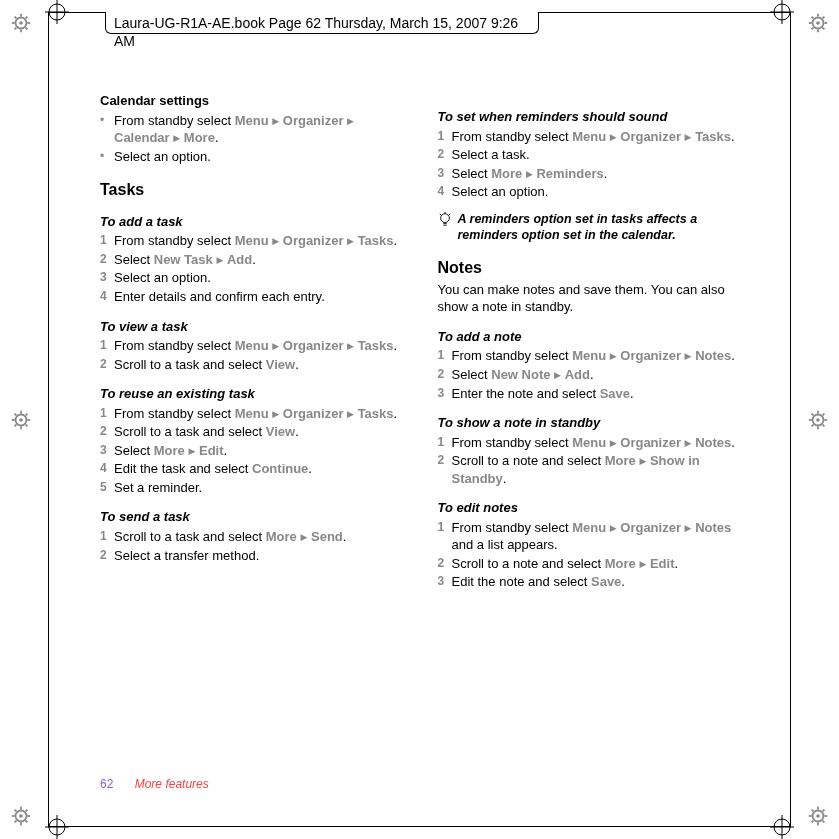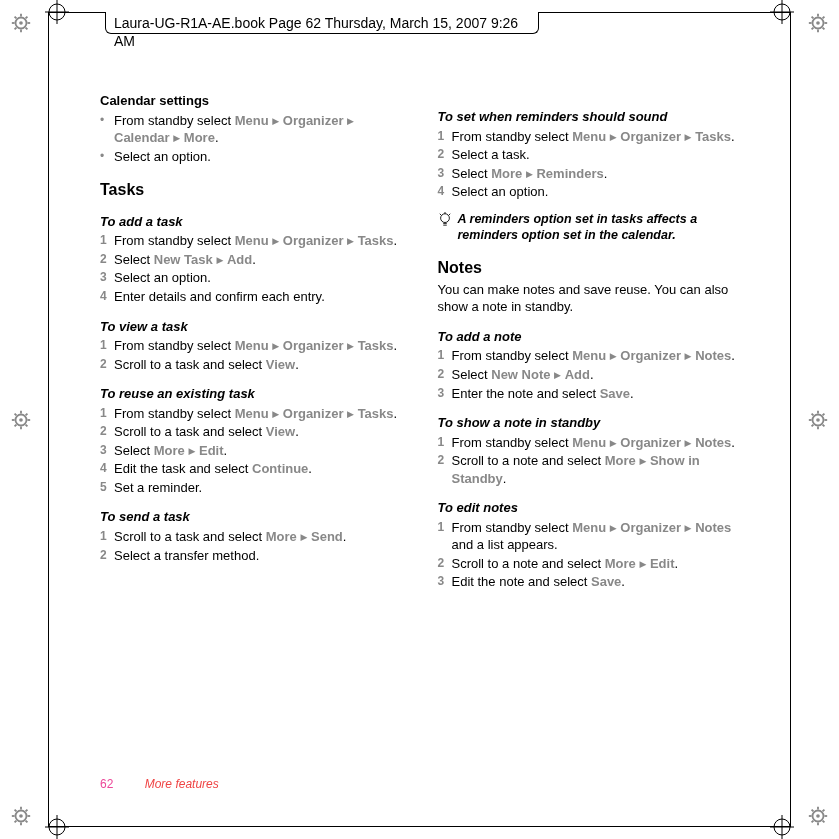--- a/index.html
+++ b/index.html
@@ -123,21 +123,21 @@
       flex-shrink: 0;
       width: 14px;
       margin-top: 1px;
     }
     .footer {
       position: absolute;
       bottom: 48px;
       left: 100px;
       font-size: 12px;
     }
-    .footer .pg { color: #ec4899; margin-right: 28px; }
+    .footer .pg { color: #8b5cf6; margin-right: 18px; }
     .footer .sect { color: #ef4444; font-style: italic; }
   </style>
 </head>
 <body>
 
 <div class="crop-mark crop-tl"><svg viewBox="0 0 24 24">
       <circle cx="12" cy="12" r="8" fill="none" stroke="#000" stroke-width="1"></circle>
       <line x1="12" y1="0" x2="12" y2="24" stroke="#000" stroke-width="1"></line>
       <line x1="0" y1="12" x2="24" y2="12" stroke="#000" stroke-width="1"></line>
     </svg></div>
@@ -366,21 +366,21 @@
             <line x1="6" y1="15" x2="10" y2="15" stroke="#000"></line>
             <line x1="8" y1="0" x2="8" y2="2" stroke="#000"></line>
             <line x1="2" y1="2" x2="3.5" y2="3.5" stroke="#000"></line>
             <line x1="14" y1="2" x2="12.5" y2="3.5" stroke="#000"></line>
           </svg>
       </span>
       <span>A reminders option set in tasks affects a reminders option set in the calendar.</span>
     </div>
 
     <div class="section-title-large">Notes</div>
-    <div class="intro">You can make notes and save reuse. You can also show a note in standby.</div>
+    <div class="intro">You can make notes and save them. You can also show a note in standby.</div>
 
     <div class="subsection">To add a note</div>
     <div>
         <div class="num-row">
           <span class="n">1</span>
           <span class="txt">From standby select <span class="menu">Menu</span> <span class="arr">▶</span> <span class="menu">Organizer</span> <span class="arr">▶</span> <span class="menu">Notes</span>.</span>
         </div>
         <div class="num-row">
           <span class="n">2</span>
           <span class="txt">Select <span class="menu">New Note</span> <span class="arr">▶</span> <span class="menu">Add</span>.</span>

